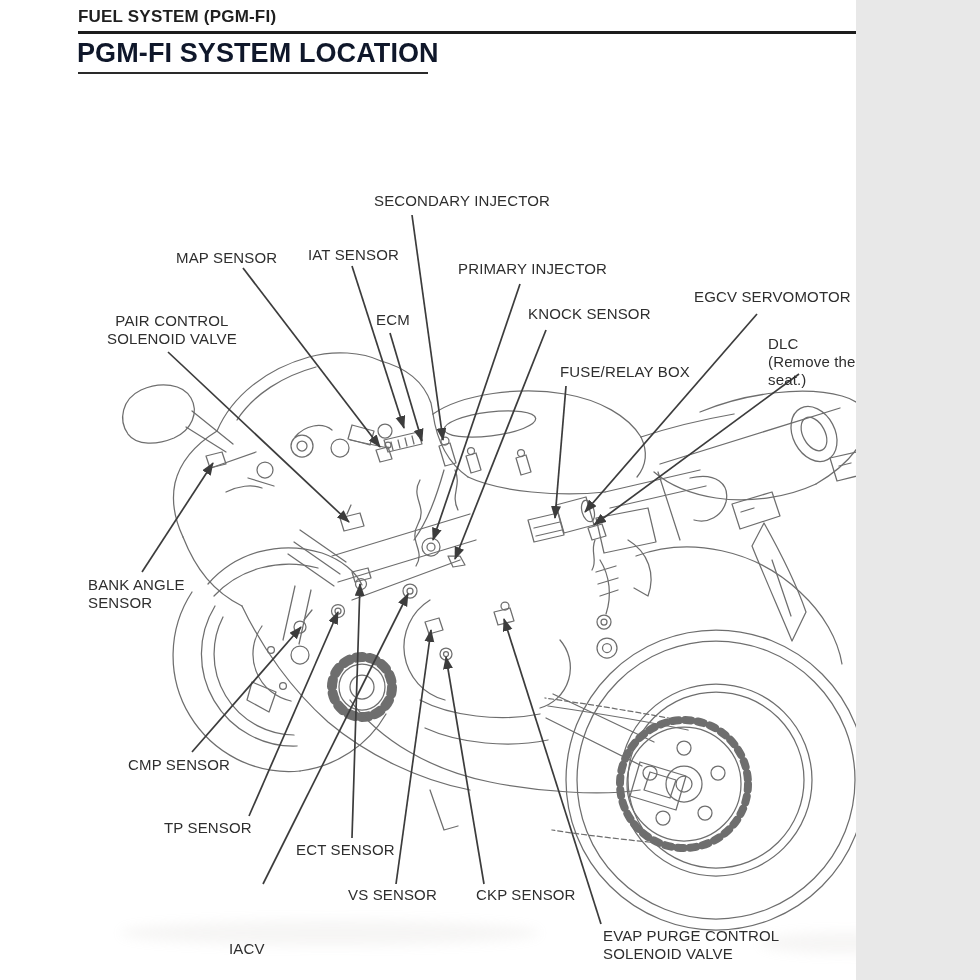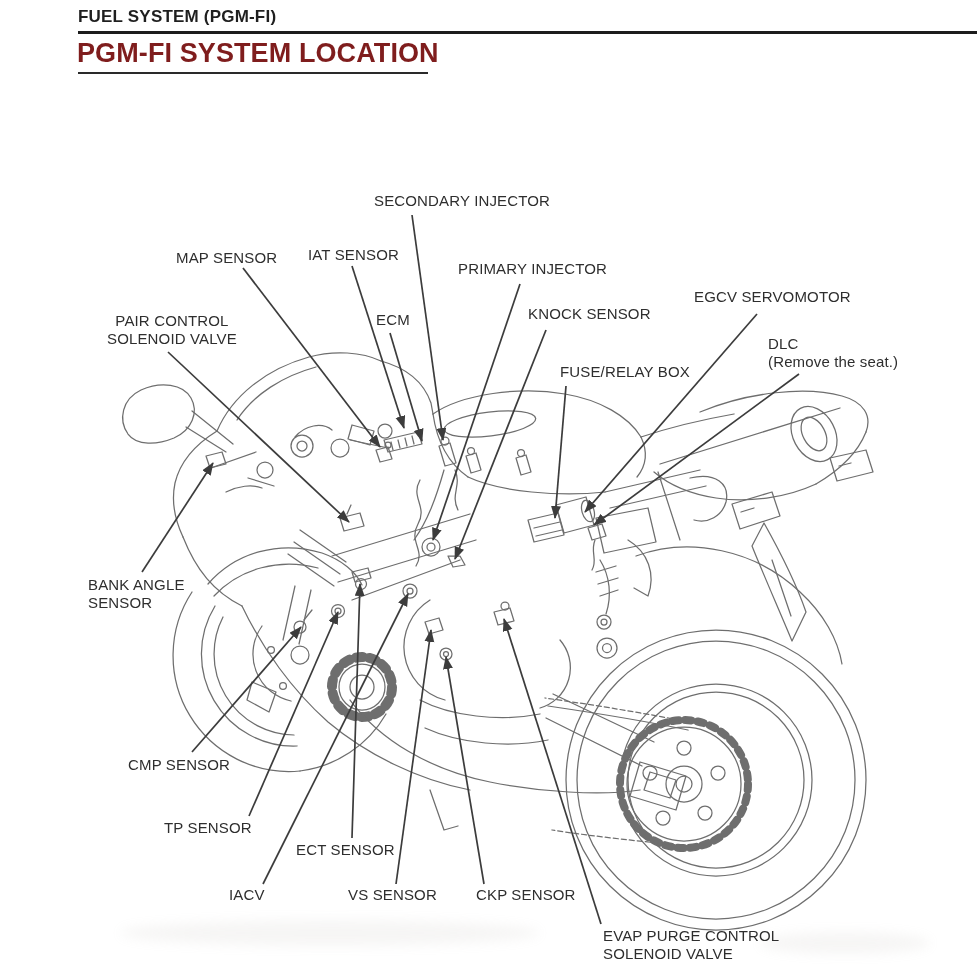--- a/index.html
+++ b/index.html
@@ -1,22 +1,22 @@
 <!DOCTYPE html>
 <html><head>
 <meta charset="utf-8">
 <style>
   html,body{margin:0;padding:0;background:#e8e8e8;}
-  .page{position:relative;width:980px;height:980px;background:#ffffff;overflow:hidden;
+  .page{position:relative;width:856px;height:980px;background:#ffffff;overflow:hidden;
         font-family:"Liberation Sans","DejaVu Sans",sans-serif;}
   .hdr-small{position:absolute;left:78px;top:7px;font-size:17px;font-weight:700;
              color:#1f1f1f;letter-spacing:.2px;}
   .rule-top{position:absolute;left:78px;top:31px;width:899px;height:3px;background:#1c1c1c;}
   .hdr-big{position:absolute;left:77px;top:38px;font-size:27px;font-weight:700;
-           color:#7f1d1d;letter-spacing:.1px;}
+           color:#0f172a;letter-spacing:.1px;}
   .rule-title{position:absolute;left:78px;top:72px;width:350px;height:2px;background:#2a2a2a;}
   .lbl{position:absolute;font-size:15px;line-height:18px;color:#2e2e2e;
        white-space:pre-line;letter-spacing:.15px;}
   svg.art{position:absolute;left:0;top:0;}
   .smudge{position:absolute;background:#b9b4ae;opacity:.12;filter:blur(6px);border-radius:50%;}
 </style>
 </head>
 <body>
 
 <div class="page">
@@ -232,19 +232,19 @@
   <div class="lbl" style="left:376px;top:311px;">ECM</div>
   <div class="lbl" style="left:528px;top:305px;">KNOCK SENSOR</div>
   <div class="lbl" style="left:768px;top:335px;">DLC
 (Remove the seat.)</div>
   <div class="lbl" style="left:560px;top:363px;text-align:right;">FUSE/RELAY BOX</div>
   <div class="lbl" style="left:88px;top:576px;">BANK ANGLE
 SENSOR</div>
   <div class="lbl" style="left:128px;top:756px;">CMP SENSOR</div>
   <div class="lbl" style="left:164px;top:819px;">TP SENSOR</div>
   <div class="lbl" style="left:296px;top:841px;">ECT SENSOR</div>
-  <div class="lbl" style="left:229px;top:886px;">IACV</div>
+  <div class="lbl" style="left:229px;top:940px;">IACV</div>
   <div class="lbl" style="left:348px;top:886px;">VS SENSOR</div>
   <div class="lbl" style="left:476px;top:886px;">CKP SENSOR</div>
   <div class="lbl" style="left:596px;top:927px;margin-left:7px;">EVAP PURGE CONTROL
 SOLENOID VALVE</div>
 
 </div>
 
 </body></html>

